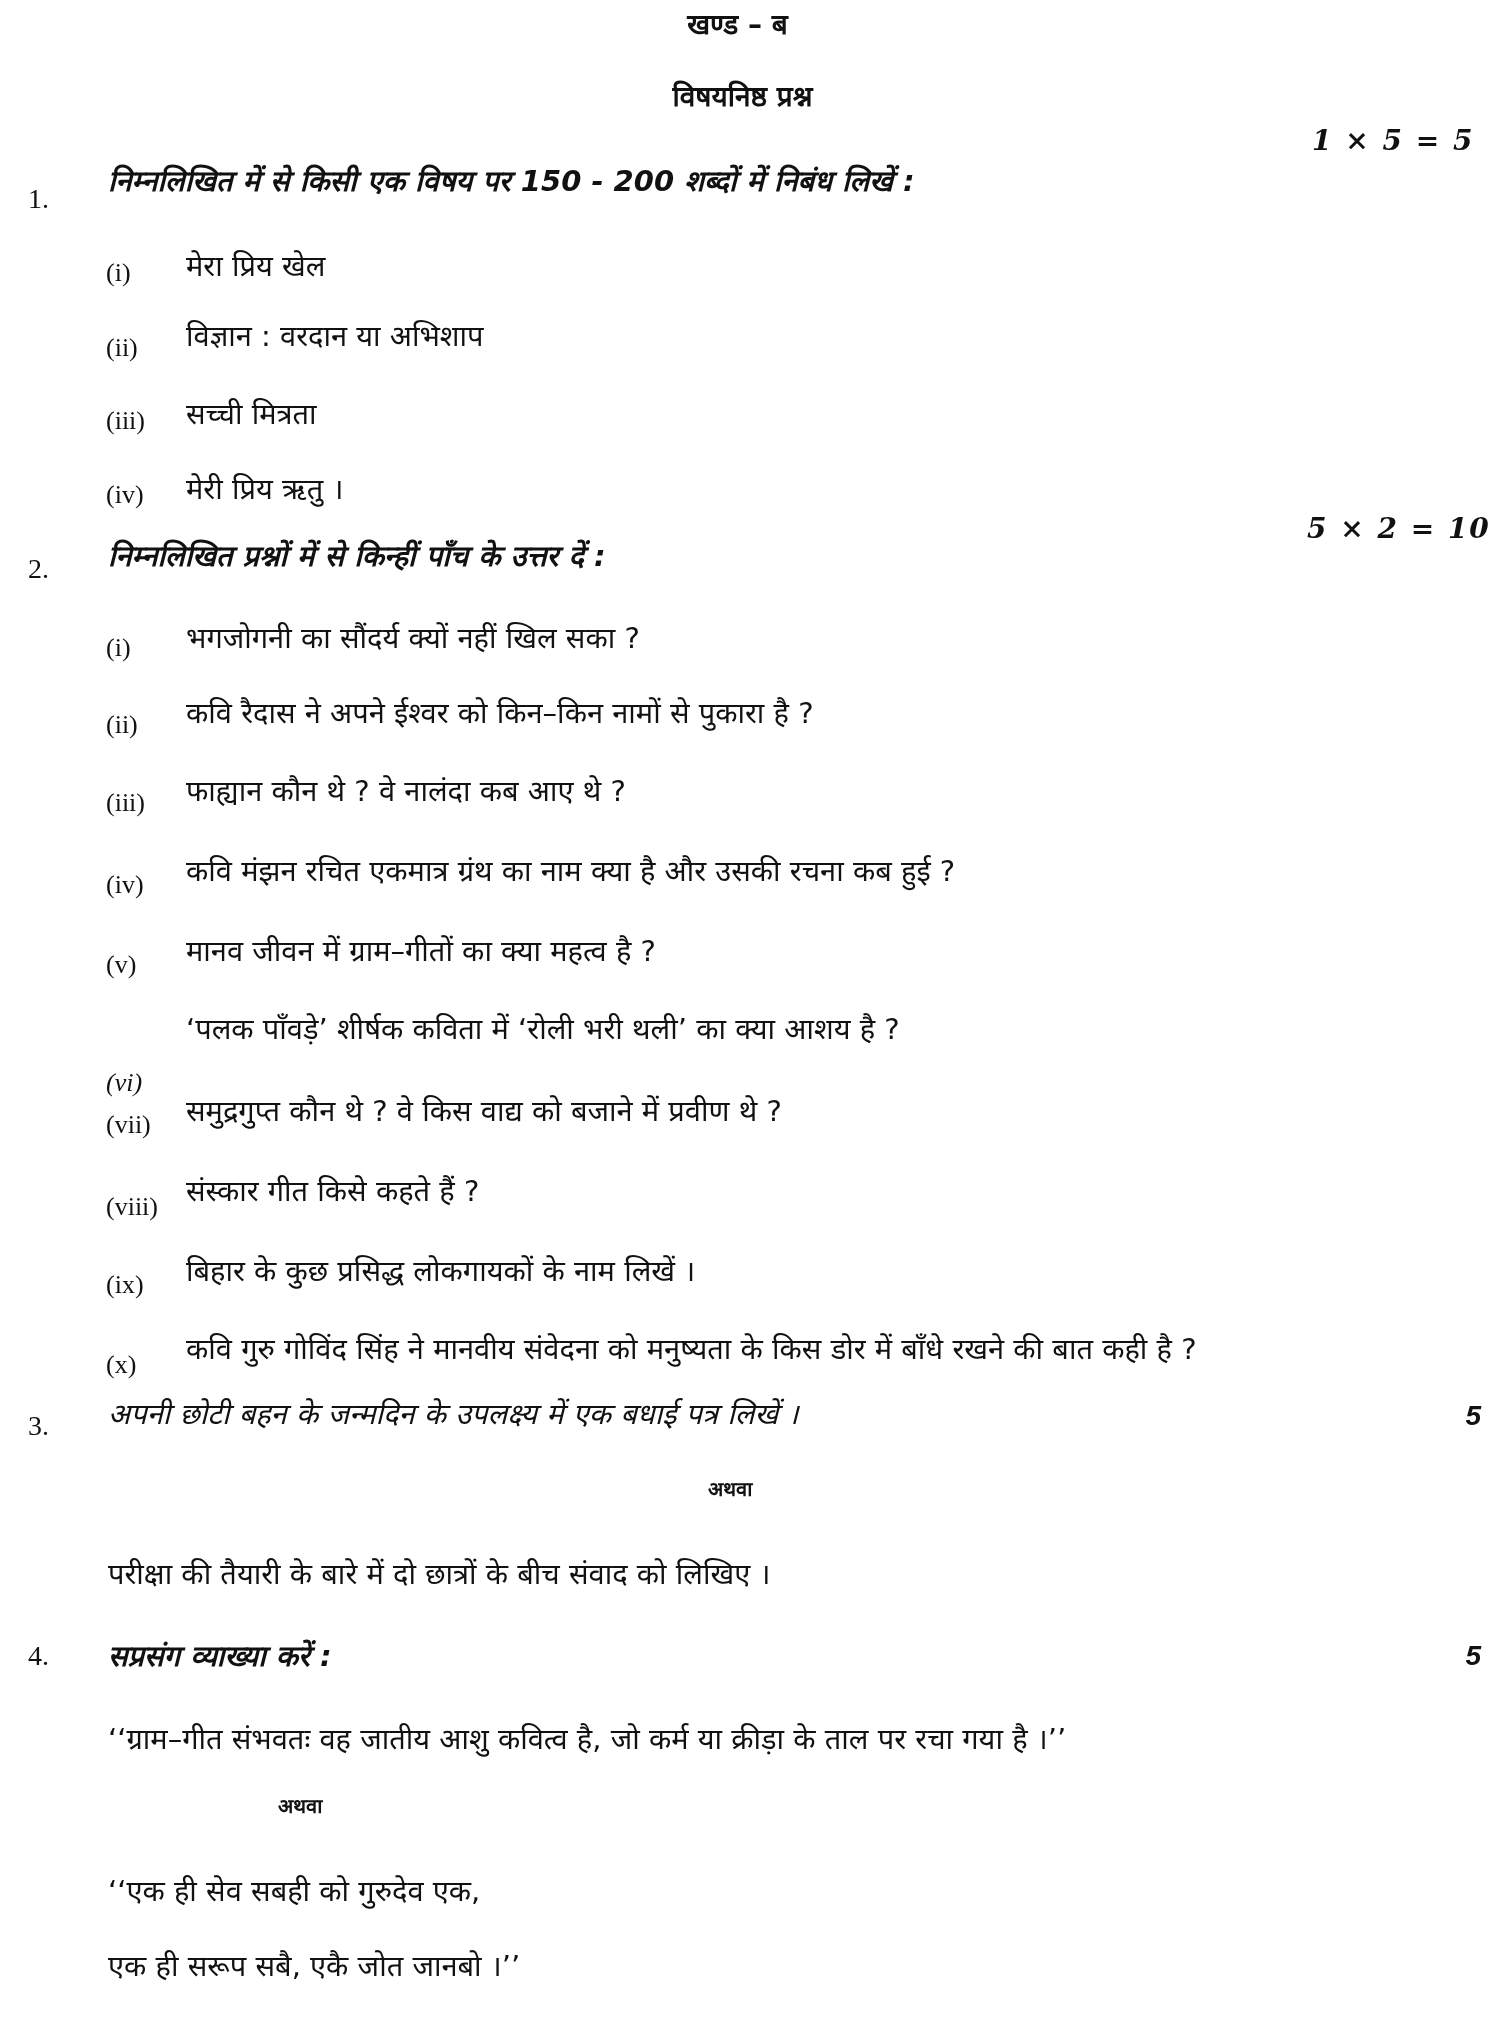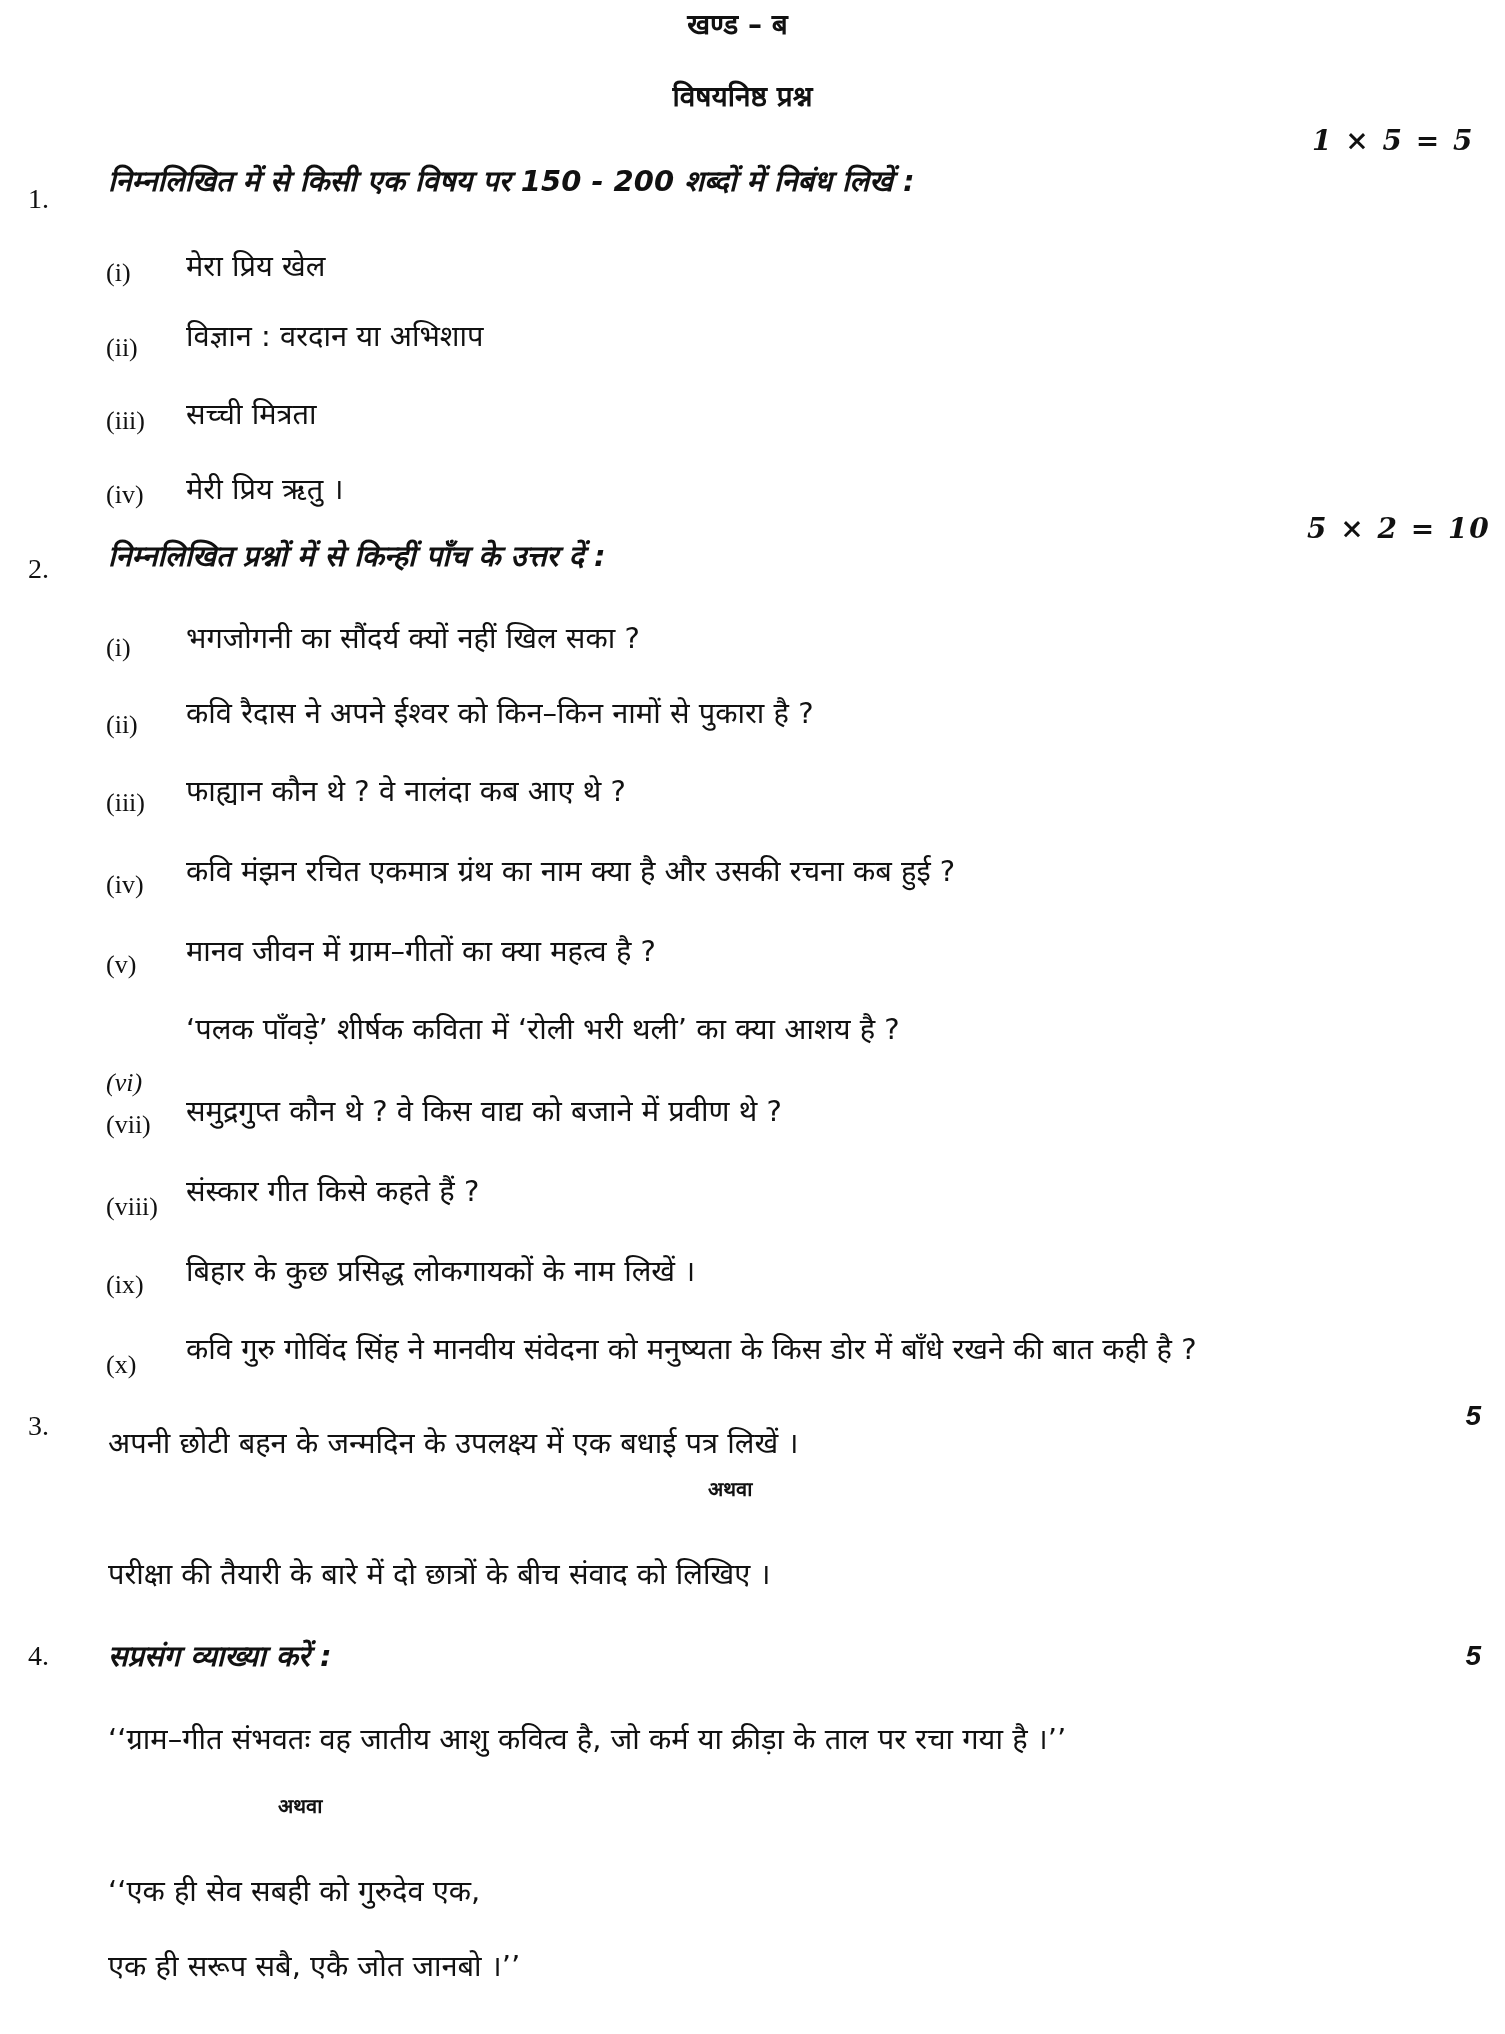--- a/index.html
+++ b/index.html
@@ -126,21 +126,21 @@
   <div class="sub-label" style="top:1192px;">(viii)</div>
   <div class="sub-text" style="top:1170px;">संस्कार गीत किसे कहते हैं ?</div>
 
   <div class="sub-label" style="top:1270px;">(ix)</div>
   <div class="sub-text" style="top:1250px;">बिहार के कुछ प्रसिद्ध लोकगायकों के नाम लिखें ।</div>
 
   <div class="sub-label" style="top:1350px;">(x)</div>
   <div class="sub-text" style="top:1328px;">कवि गुरु गोविंद सिंह ने मानवीय संवेदना को मनुष्यता के किस डोर में बाँधे रखने की बात कही है ?</div>
 
   <div class="qnum" style="top:1410px;">3.</div>
-  <div class="qtext" style="top:1422px;">अपनी छोटी बहन के जन्मदिन के उपलक्ष्य में एक बधाई पत्र लिखें ।</div>
+  <div class="qtext" style="top:1393px;font-style:italic;">अपनी छोटी बहन के जन्मदिन के उपलक्ष्य में एक बधाई पत्र लिखें ।</div>
   <div class="right-marks" style="top:1400px;">5</div>
 
   <div class="athva" style="top:1475px; left:708px;">अथवा</div>
   <div class="qtext" style="top:1553px;">परीक्षा की तैयारी के बारे में दो छात्रों के बीच संवाद को लिखिए ।</div>
 
   <div class="qnum" style="top:1640px;">4.</div>
   <div class="qtext-italic" style="top:1635px;">सप्रसंग व्याख्या करें :</div>
   <div class="right-marks" style="top:1640px;">5</div>
 
   <div class="qtext" style="top:1718px;">‘‘ग्राम–गीत संभवतः वह जातीय आशु कवित्व है, जो कर्म या क्रीड़ा के ताल पर रचा गया है ।’’</div>

